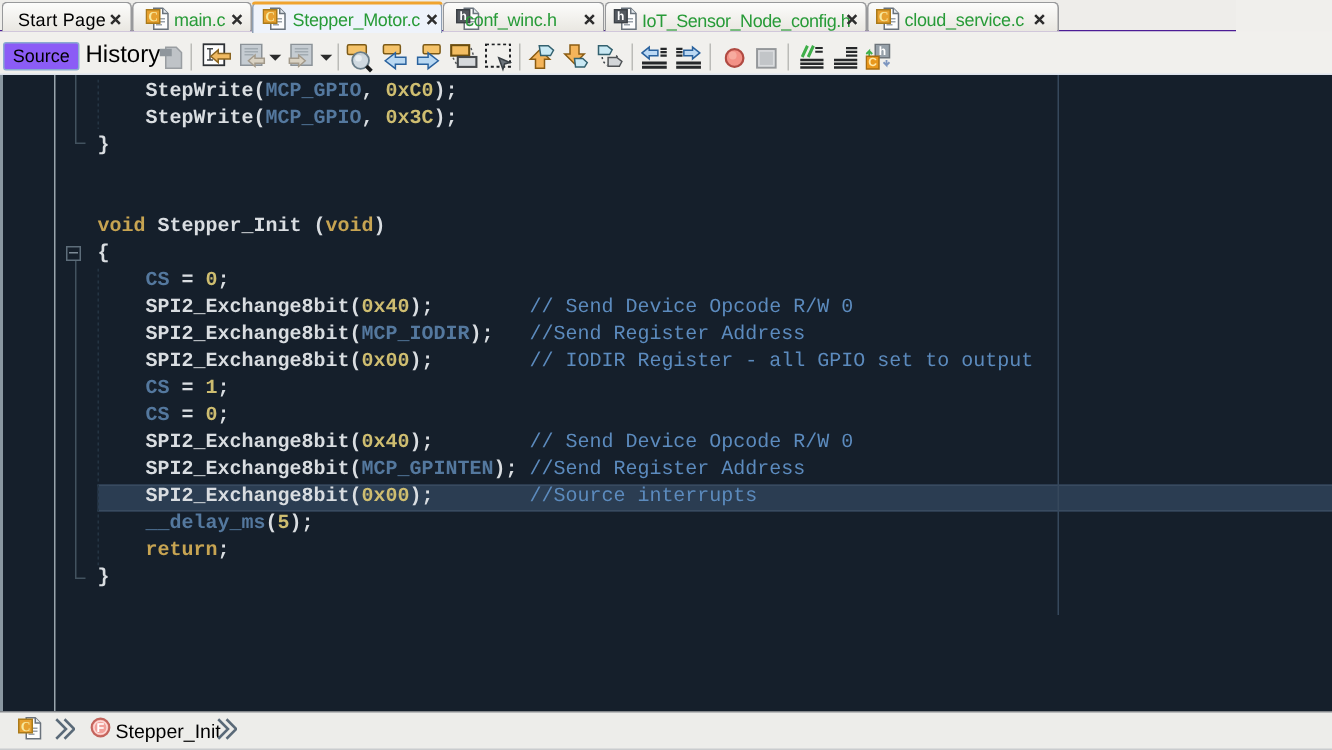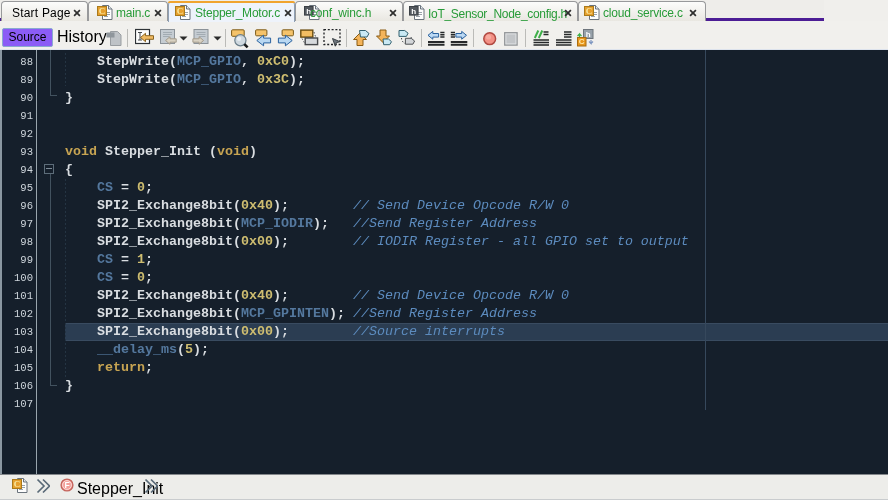--- a/index.html
+++ b/index.html
@@ -1,42 +1,42 @@
 <!DOCTYPE html>
 <html><head><meta charset="utf-8">
 <style>
 *{margin:0;padding:0;box-sizing:border-box}
 html,body{width:888px;height:500px;overflow:hidden}
 body{position:relative;font-family:"Liberation Sans",sans-serif;background:#f0efec}
-#tabbar{position:absolute;left:0;top:0;width:824px;height:21px;background:#eeedea;border-bottom:3px solid #4c1d95}
+#tabbar{position:absolute;left:0;top:0;width:824px;height:21px;background:#eeedea;border-bottom:1px solid #4c1d95}
 .tab{position:absolute;top:1px;height:20px;background:linear-gradient(#fcfcfb,#e9e7e1);border:1px solid #98999b;border-bottom:none;border-radius:4px 4px 0 0;font-size:12px;color:#000;white-space:nowrap}
 .tab .lbl{position:absolute;top:4px;color:#289b38;letter-spacing:-0.2px}
 .tab .x{position:absolute;top:7px}
 .tab.active{background:#eef3fb;border-color:#8fa0b4;z-index:2;height:21px}
 .tab.active:before{content:"";position:absolute;left:-1px;top:-1px;right:-1px;height:2px;background:#f0a42f;border-radius:3px 3px 0 0}
 .fic{position:absolute;top:2px}
 #toolbar{position:absolute;left:0;top:21px;width:888px;height:29px;background:#f1f0ed;border-bottom:1px solid #dde3ed}
 #srcbtn{position:absolute;left:2px;top:7px;width:51px;height:19px;background:#8b5cf6;border:1px solid #8aaad0;border-radius:2px;font-size:12px;text-align:center;line-height:17px;color:#000}
 #histbtn{position:absolute;left:57px;top:7px;width:40px;height:19px;font-size:16px;text-align:center;line-height:17px;color:#000}
 .tsep{position:absolute;top:8px;width:1px;height:18px;background:#bbbbb8}
 .ticon{position:absolute}
 #editor{position:absolute;left:0;top:50px;width:888px;height:424px;background:#151f2b;border-left:2px solid #8a97a1;overflow:hidden}
 #lnums{position:absolute;left:0;top:3px;width:31px;text-align:right;font:400 10.6px/18px "Liberation Mono",monospace;color:#ced5db}
 #gutsep{position:absolute;left:34px;top:0;width:1px;height:424px;background:#99a5ad}
 #band{position:absolute;left:63px;top:273px;width:823px;height:18px;background:#2b3d52;border-top:1px solid #394b60;border-bottom:1px solid #394b60}
 #ruler{position:absolute;left:703px;top:0;width:1px;height:360px;background:#36485c;z-index:3}
 #code{position:absolute;left:31px;top:3px;font:700 13.33px/18px "Liberation Mono",monospace;color:#d9dde1;white-space:pre}
 #code .k{color:#c7a452}
 #code .n{color:#cebd70}
 #code .i{color:#54789e}
-#code .c{color:#5c8bbe;font-style:italic;font-weight:400}
+#code .c{color:#5c8bbe;font-weight:400}
 .fold{position:absolute;background:#42525f}
 .guide{position:absolute;width:1px;background-image:linear-gradient(#243443 50%,transparent 50%);background-size:1px 4px}
 #bottom{position:absolute;left:0;top:474px;width:888px;height:26px;background:#ededea;border-top:1px solid #83878b;border-bottom:1px solid #c9ccce}
-#bottom .crumbtext{position:absolute;left:77px;top:5px;font-size:16px;color:#000}
+#bottom .crumbtext{position:absolute;left:77px;top:5px;font-size:13px;color:#000}
 .bic{position:absolute}
 </style></head>
 <body>
 <div id="tabbar">
   <div class="tab" style="left:1px;width:87px">
       <span class="lbl" style="left:10px;color:#000;letter-spacing:0.2px">Start Page</span>
       <svg class="x" style="left:71px" width="8" height="8">
         <path d="M1.1 1.1 L6.9 6.9 M6.9 1.1 L1.1 6.9" stroke="#2e2e2e" stroke-width="1.7"></path>
       </svg>
     </div>
@@ -206,40 +206,20 @@
     <svg class="ticon" style="left:577px;top:8px" width="17" height="18">
       <rect x="6.5" y="0.5" width="9.5" height="9" fill="#97a1aa" stroke="#6d747b"></rect>
       <text x="11.3" y="7.8" font-size="8" font-weight="bold" fill="#fff" text-anchor="middle" font-family="Liberation Sans">h</text>
       <path d="M2.5 9.5 V5 l-2 2 m2 -2 l2 2" stroke="#3faf4a" fill="none" stroke-width="1.2"></path>
       <path d="M14 11 v3.5 l-2 -2 m2 2 l2 -2" stroke="#7d96c0" fill="none" stroke-width="1.2"></path>
       <rect x="0.5" y="8.5" width="8.5" height="8.5" fill="#e8971d" stroke="#a96d10"></rect>
       <text x="4.7" y="15.3" font-size="8" font-weight="bold" fill="#ffe9a8" text-anchor="middle" font-family="Liberation Sans">C</text>
     </svg>
 </div>
 <div id="editor">
-  <pre id="lnums">88
-89
-90
-91
-92
-93
-94
-95
-96
-97
-98
-99
-100
-101
-102
-103
-104
-105
-106
-107</pre>
   <div id="band"></div>
   <div id="gutsep"></div>
   <div id="ruler"></div>
   <div class="fold" style="left:48px;top:0;width:1px;height:46px"></div>
   <div class="fold" style="left:48px;top:45px;width:7px;height:1px"></div>
   <div class="fold" style="left:42px;top:114px;width:10px;height:10px;background:none;border:1px solid #5d6d7a"></div>
   <div class="fold" style="left:44px;top:118px;width:6px;height:1px;background:#7c8a96"></div>
   <div class="fold" style="left:48px;top:124px;width:1px;height:212px"></div>
   <div class="fold" style="left:48px;top:335px;width:7px;height:1px"></div>
   <div class="guide" style="left:63px;top:3px;height:33px"></div>

